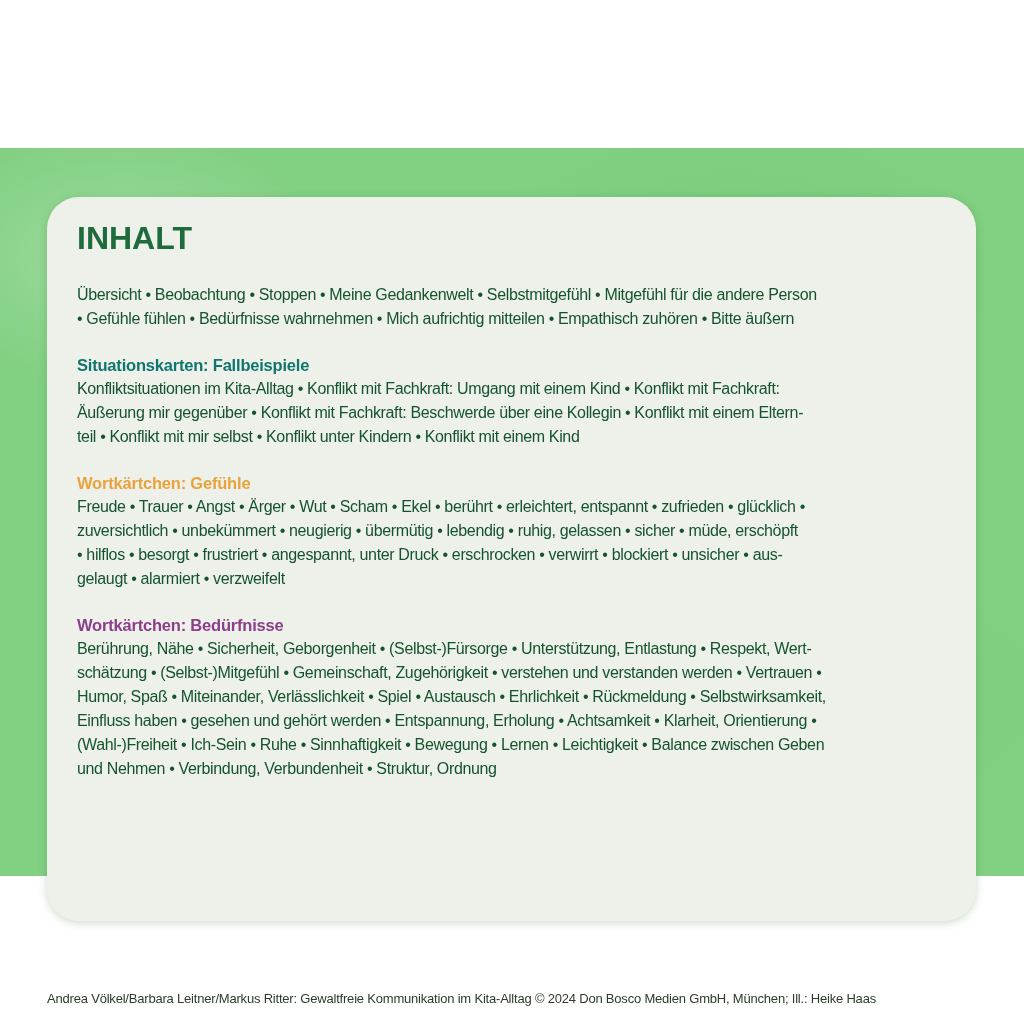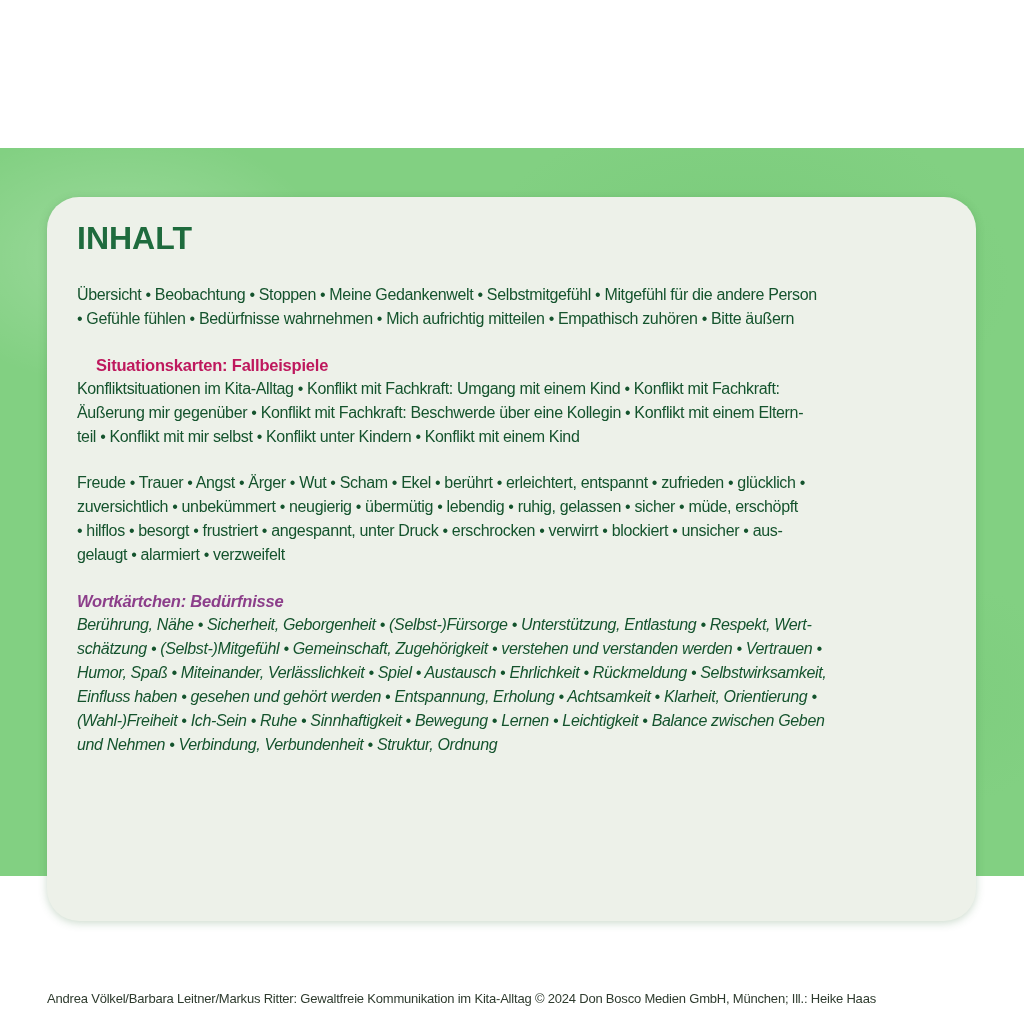--- a/index.html
+++ b/index.html
@@ -34,28 +34,28 @@
   }
 
   .card-title{
     font-size:32px;line-height:34px;font-weight:bold;
     letter-spacing:0px;
     color:#1e6b3d;
     margin:0 0 28px 0;
   }
 
   .section{margin:0 0 22px 0;}
-  .section:last-child{margin-bottom:0;font-style:italic;}
+  .section:last-child{margin-bottom:0;}
   .section-heading{
     font-size:16.5px;line-height:24px;font-weight:bold;
     letter-spacing:-0.2px;
     margin:0;
   }
   .heading-teal{color:#4e97a5;}
-  .heading-blue{color:#be185d;margin-left:19px;}
+  .heading-blue{color:#0f766e;}
   .heading-orange{color:#e8a33c;}
   .heading-purple{color:#8c3e8a;}
 
   .section-body{
     font-size:16px;line-height:24px;
     letter-spacing:-0.35px;
     color:#14532d;
     white-space:pre;       
     margin:0;
   }
@@ -88,20 +88,21 @@
     </div>
 
     <div class="section">
       <h2 class="section-heading heading-blue">Situationskarten: Fallbeispiele</h2>
       <p class="section-body">Konfliktsituationen im Kita-Alltag • Konflikt mit Fachkraft: Umgang mit einem Kind • Konflikt mit Fachkraft:
 Äußerung mir gegenüber • Konflikt mit Fachkraft: Beschwerde über eine Kollegin • Konflikt mit einem Eltern-
 teil • Konflikt mit mir selbst • Konflikt unter Kindern • Konflikt mit einem Kind</p>
     </div>
 
     <div class="section">
+      <h2 class="section-heading heading-orange">Wortkärtchen: Gefühle</h2>
       <p class="section-body">Freude • Trauer • Angst • Ärger • Wut • Scham • Ekel • berührt • erleichtert, entspannt • zufrieden • glücklich •
 zuversichtlich • unbekümmert • neugierig • übermütig • lebendig • ruhig, gelassen • sicher • müde, erschöpft
 • hilflos • besorgt • frustriert • angespannt, unter Druck • erschrocken • verwirrt • blockiert • unsicher • aus-
 gelaugt • alarmiert • verzweifelt</p>
     </div>
 
     <div class="section">
       <h2 class="section-heading heading-purple">Wortkärtchen: Bedürfnisse</h2>
       <p class="section-body">Berührung, Nähe • Sicherheit, Geborgenheit • (Selbst-)Fürsorge • Unterstützung, Entlastung • Respekt, Wert-
 schätzung • (Selbst-)Mitgefühl • Gemeinschaft, Zugehörigkeit • verstehen und verstanden werden • Vertrauen •

